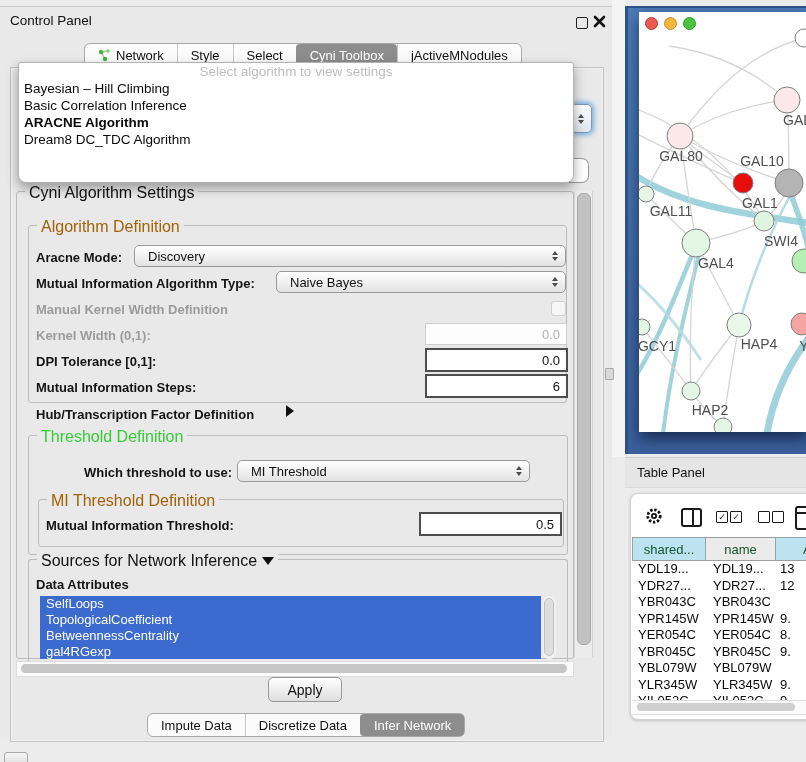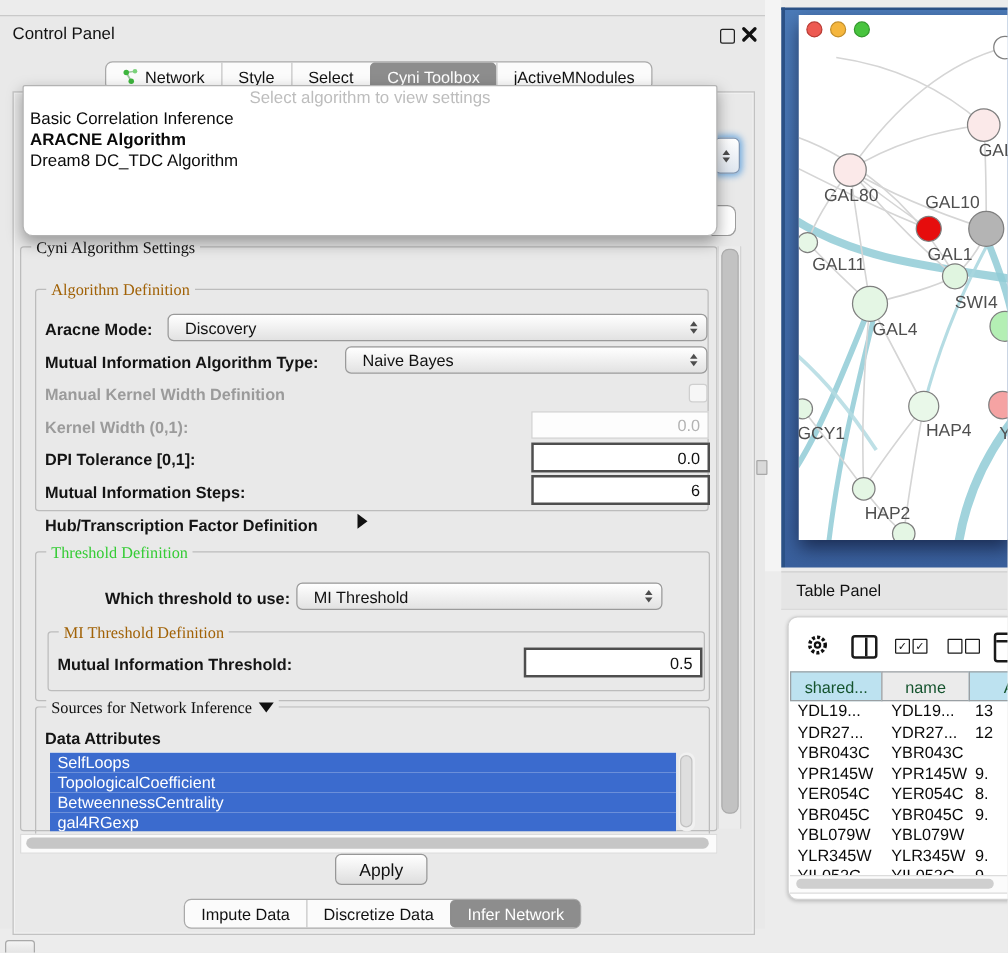--- a/index.html
+++ b/index.html
@@ -1,20 +1,20 @@
 <!DOCTYPE html>
 <html><head>
 <meta charset="utf-8">
 <style>
   html,body{margin:0;padding:0;}
   body{font-family:"Liberation Sans","DejaVu Sans",sans-serif;background:#ececec;}
   #screen{position:relative;width:806px;height:762px;overflow:hidden;background:#ececec;}
   .abs{position:absolute;}
   
-  .cpanel{left:0;top:12px;width:612px;height:730px;background:#e9e9e9;border-top:1px solid #c9c9c9;}
+  .cpanel{left:0;top:6px;width:612px;height:730px;background:#e9e9e9;border-top:1px solid #c9c9c9;}
   .cpanel-title{left:10px;top:6px;font-size:13.5px;color:#111;}
   .win-float{left:576px;top:10px;width:10px;height:10px;border:1.6px solid #222;border-radius:2px;}
   .win-close{left:593px;top:8px;width:13px;height:13px;}
   
   .tabstrip{display:flex;height:22px;background:#fbfbfb;border:1px solid #a9a9a9;border-radius:6px;font-size:13px;align-items:stretch;}
   .tab{display:flex;align-items:center;gap:5px;padding:0 13px;border-left:1px solid #c6c6c6;color:#111;white-space:nowrap;}
   .tab:first-child{border-left:none;}
   .tab.sel{background:#8d8d8d;color:#fff;border-radius:4px;border-left-color:#8d8d8d;}
   .topstrip{left:84px;top:36px;}
   .botstrip{left:147px;top:706px;}
@@ -23,21 +23,21 @@
   
   .popup{left:18px;top:55px;width:554px;height:119px;background:#fff;border:1px solid #b3b3b3;border-radius:2px 2px 8px 8px;box-shadow:0 5px 12px rgba(0,0,0,.35);z-index:40;}
   .popup-prompt{height:16px;line-height:16px;text-align:center;color:#bdbdbd;font-size:13.5px;margin-top:1px;}
   .popup-item{height:17px;line-height:17px;padding-left:5px;font-size:13.5px;color:#0a0a0a;white-space:nowrap;}
   .popup-item.bold{font-weight:bold;}
   
   .combo-arrow-remnant{left:571px;top:97px;width:19px;height:27px;background:linear-gradient(#ffffff,#dfe6ef);border:1px solid #7e97b5;border-radius:5px;box-shadow:0 0 5px 2px #77aee0;z-index:10;}
   .combo-edge-remnant{left:569px;top:151px;width:19px;height:23px;background:#fff;border:1px solid #9c9c9c;border-left:none;border-radius:0 7px 7px 0;z-index:10;}
   
   .group{border:1px solid #bcbcbc;border-radius:3px;}
-  .group .legend{position:absolute;top:-8px;left:8px;background:#e9e9e9;padding:0 4px;font-size:13px;color:#111;white-space:nowrap;display:flex;align-items:center;gap:5px;font-family:Liberation Serif, serif;}
+  .group .legend{position:absolute;top:-8px;left:8px;background:#e9e9e9;padding:0 4px;font-size:16px;color:#111;white-space:nowrap;display:flex;align-items:center;gap:5px;}
   .legend.blue{color:#a16207;}
   .legend.green{color:#35cc35;}
   .lbl{position:absolute;font-size:13px;font-weight:bold;color:#141414;white-space:nowrap;}
   .lbl.dis{color:#9b9b9b;}
   .combo{position:absolute;height:22px;background:linear-gradient(#ffffff,#e2e2e2);border:1px solid #9a9a9a;border-radius:5px;font-size:13px;color:#111;display:flex;align-items:center;padding-left:13px;box-sizing:border-box;}
   .stepper{position:absolute;right:7px;top:50%;transform:translateY(-50%);display:flex;flex-direction:column;gap:2px;}
   .tri-up{width:0;height:0;border-left:3.5px solid transparent;border-right:3.5px solid transparent;border-bottom:4.5px solid #4d4d4d;}
   .tri-dn{width:0;height:0;border-left:3.5px solid transparent;border-right:3.5px solid transparent;border-top:4.5px solid #4d4d4d;}
   .field{position:absolute;height:20px;background:#fff;border:2px solid #4e4e4e;font-size:13px;color:#111;display:flex;align-items:center;justify-content:flex-end;padding-right:6px;box-sizing:content-box;}
   .field.dis{border:1px solid #cfcfcf;color:#b3b3b3;background:#fdfdfd;}
@@ -118,20 +118,21 @@
     <div class="abs combo-arrow-remnant">
       <div class="stepper">
           <div class="tri-up"></div>
           <div class="tri-dn"></div>
         </div>
     </div>
     <div class="abs combo-edge-remnant"></div>
 
     <div class="abs popup">
       <div class="popup-prompt">Select algorithm to view settings</div>
+      <div class="popup-item">Bayesian – Hill Climbing</div>
       <div class="popup-item">Basic Correlation Inference</div>
       <div class="popup-item bold">ARACNE Algorithm</div>
       <div class="popup-item">Dream8 DC_TDC Algorithm</div>
     </div>
 
     <div class="abs group" style="left:16px;top:184px;width:556px;height:466px;">
       <span class="legend">Cyni Algorithm Settings</span>
     </div>
 
     <div class="abs group" style="left:28px;top:218px;width:537px;height:176px;">

